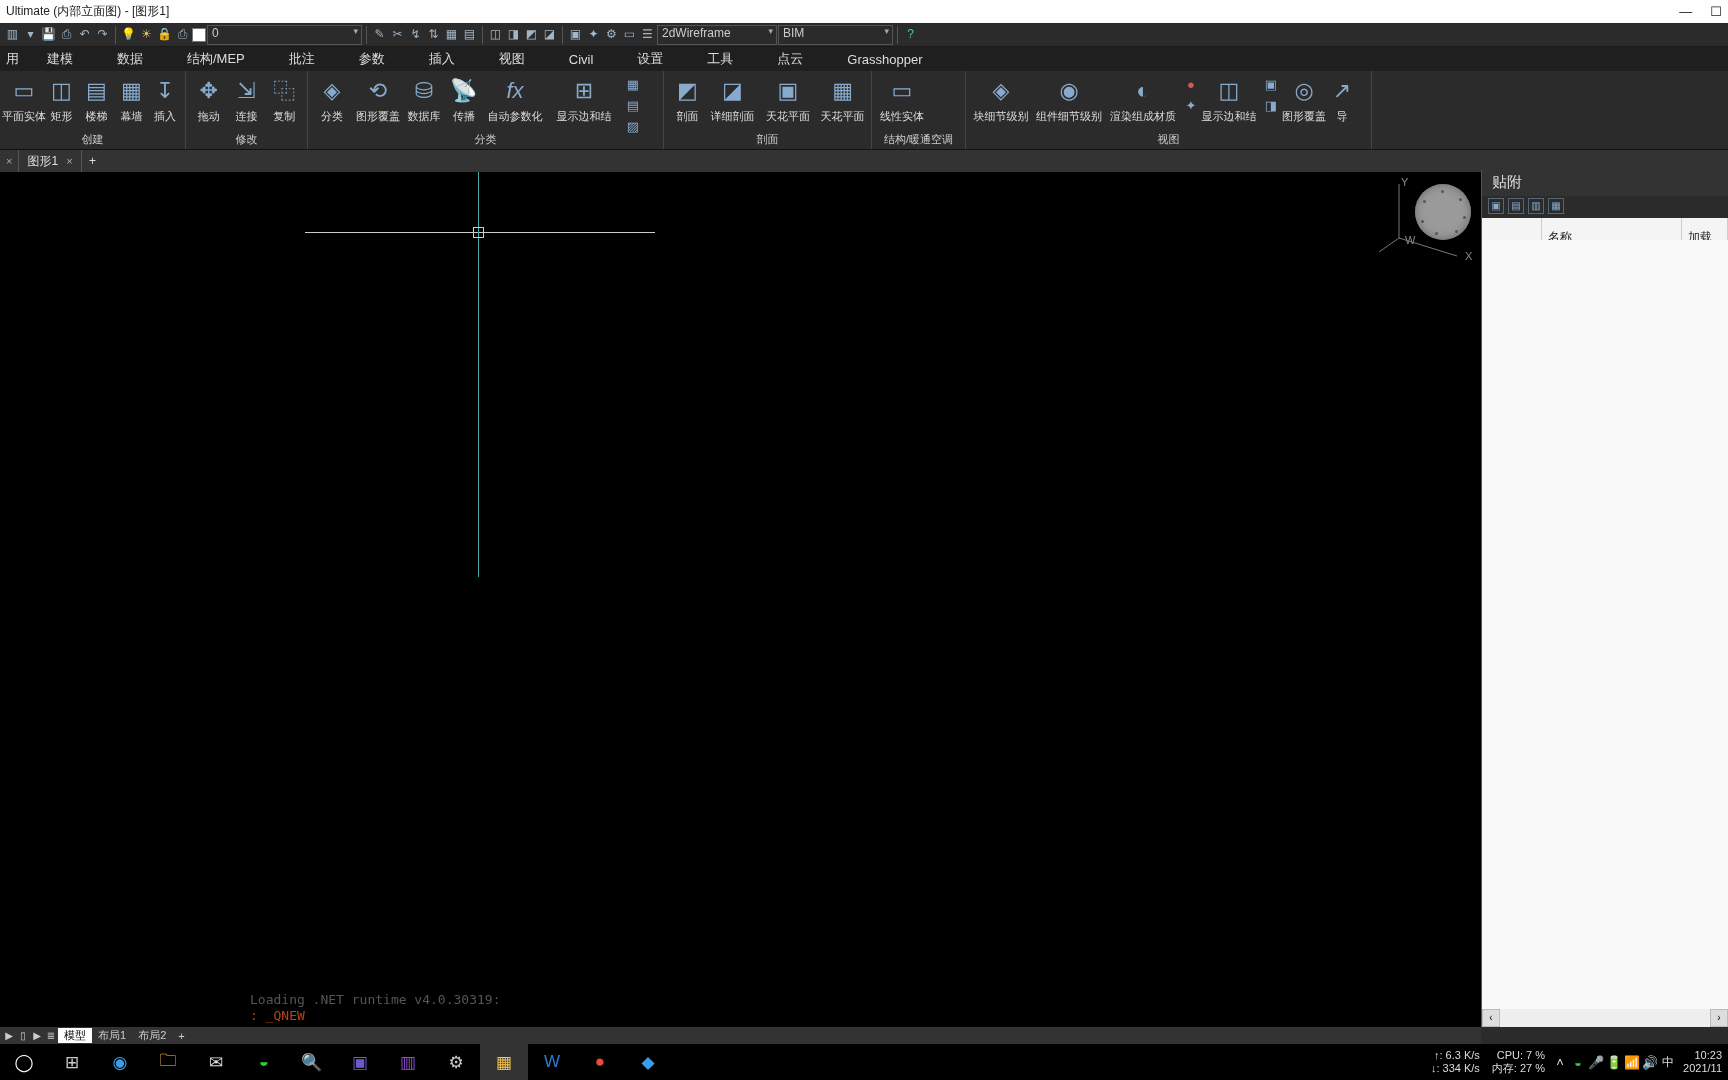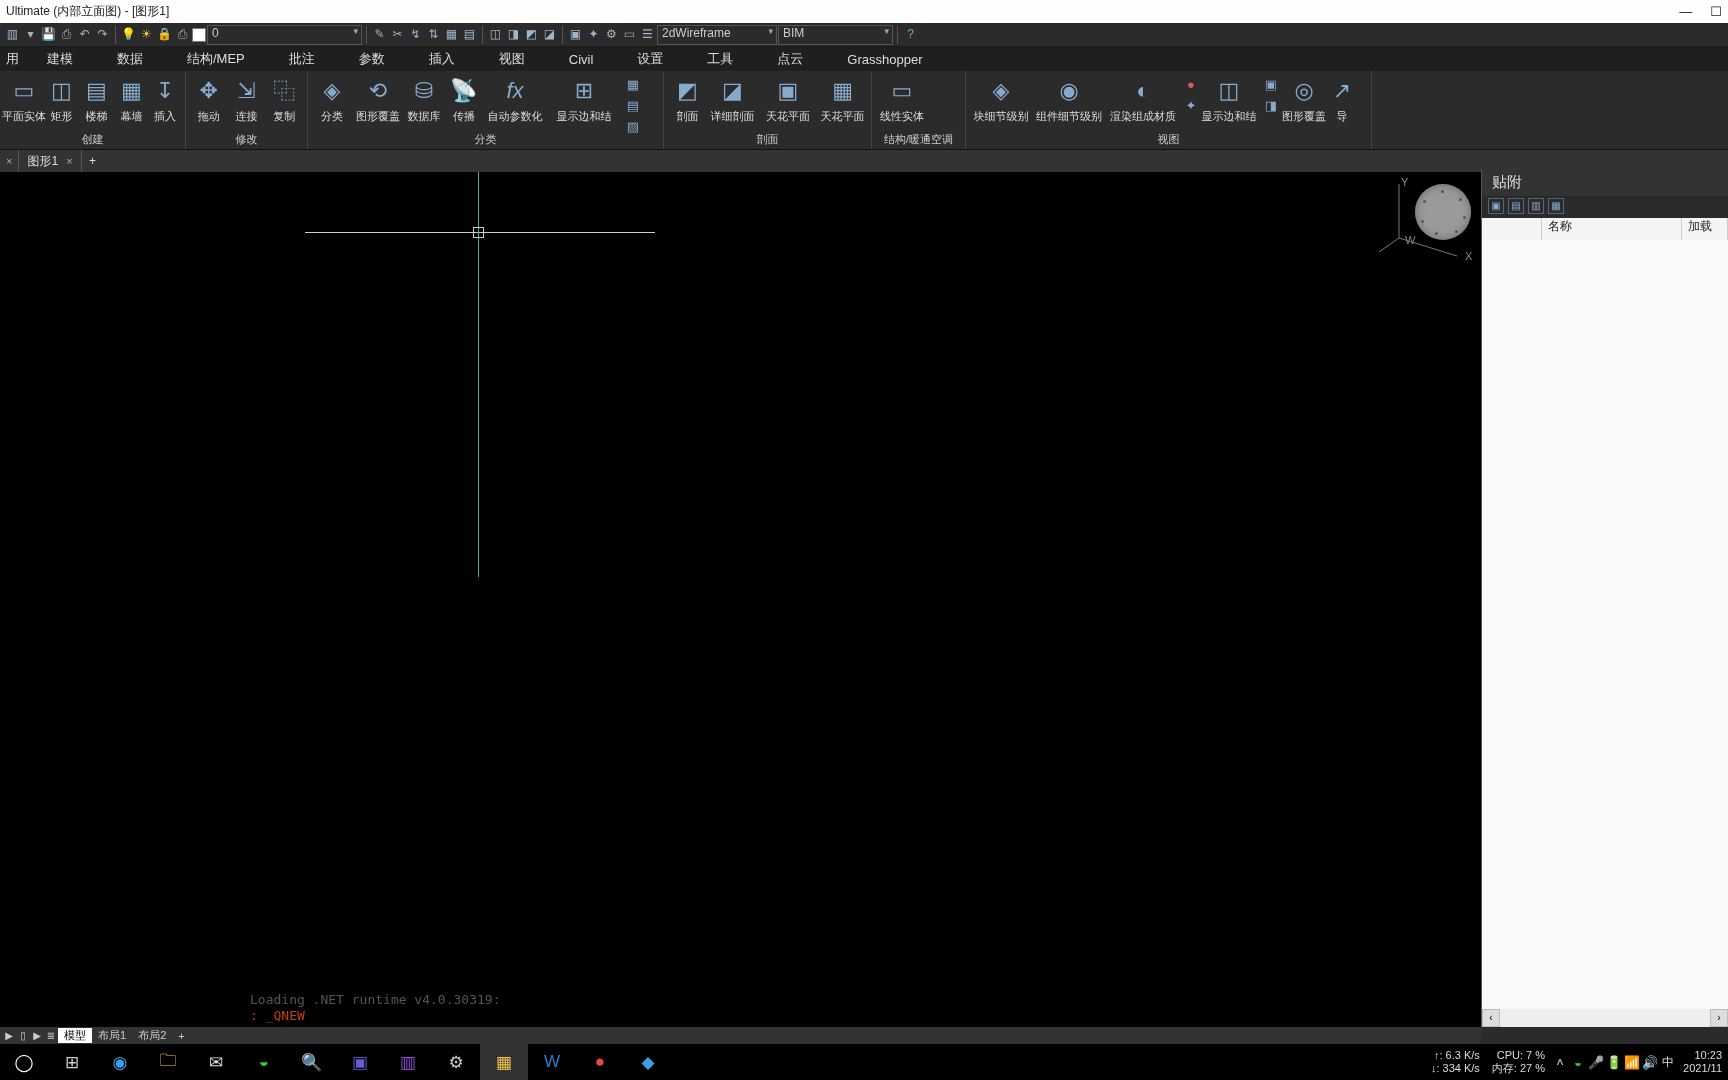--- a/index.html
+++ b/index.html
@@ -54,21 +54,21 @@
 .viewcube .dot { width:3px;height:3px;background:#555;border-radius:50%;position:absolute; }
 .cmdline { position:absolute; bottom:20px; left:250px; font-size:13px; color:#555; font-family:Consolas,monospace; }
 .cmdline2 { position:absolute; bottom:4px; left:250px; font-size:13px; color:#c2410c; font-family:Consolas,monospace; }
 
 
 .rpanel { position:absolute; top:170px; right:0; width:247px; bottom:53px; background:#333; border-left:1px solid #555; }
 .rpanel .hd { height:26px; background:#333; font-size:15px; color:#ddd; padding:3px 10px; }
 .rpanel .tb { height:22px; background:#2b2b2b; display:flex; gap:4px; padding:2px 6px; }
 .rpanel .tb span { width:16px;height:16px;border:1px solid #556677;font-size:10px;color:#88aacc;text-align:center;line-height:14px; }
 .rpanel .cols { height:22px; background:#f4f4f4; display:flex; font-size:12px; color:#222; }
-.rpanel .cols div { border-right:1px solid #ccc; padding:0 6px; }
+.rpanel .cols div { border-right:1px solid #ccc; padding:11px 6px; }
 .rpanel .body { position:absolute; top:70px; left:0; right:0; bottom:18px; background:#f9f9f9; }
 .rpanel .sb { position:absolute; bottom:0; left:0; right:0; height:18px; background:#e8e8e8; display:flex; }
 .rpanel .sb .arr { width:18px; background:#ddd; border:1px solid #bbb; text-align:center; font-size:10px; line-height:16px; }
 .rpanel .sb .track { flex:1; background:#eee; }
 
 
 .layout-tabs { position:absolute; left:0; right:247px; bottom:36px; height:17px; background:#333; display:flex; align-items:center; font-size:11px; color:#ccc; padding-left:2px; }
 .layout-tabs .btn { width:14px; text-align:center; cursor:pointer; font-size:10px; }
 .layout-tabs .tab { padding:0 6px; cursor:pointer; }
 .layout-tabs .tab.active { background:#fff; color:#000; }

